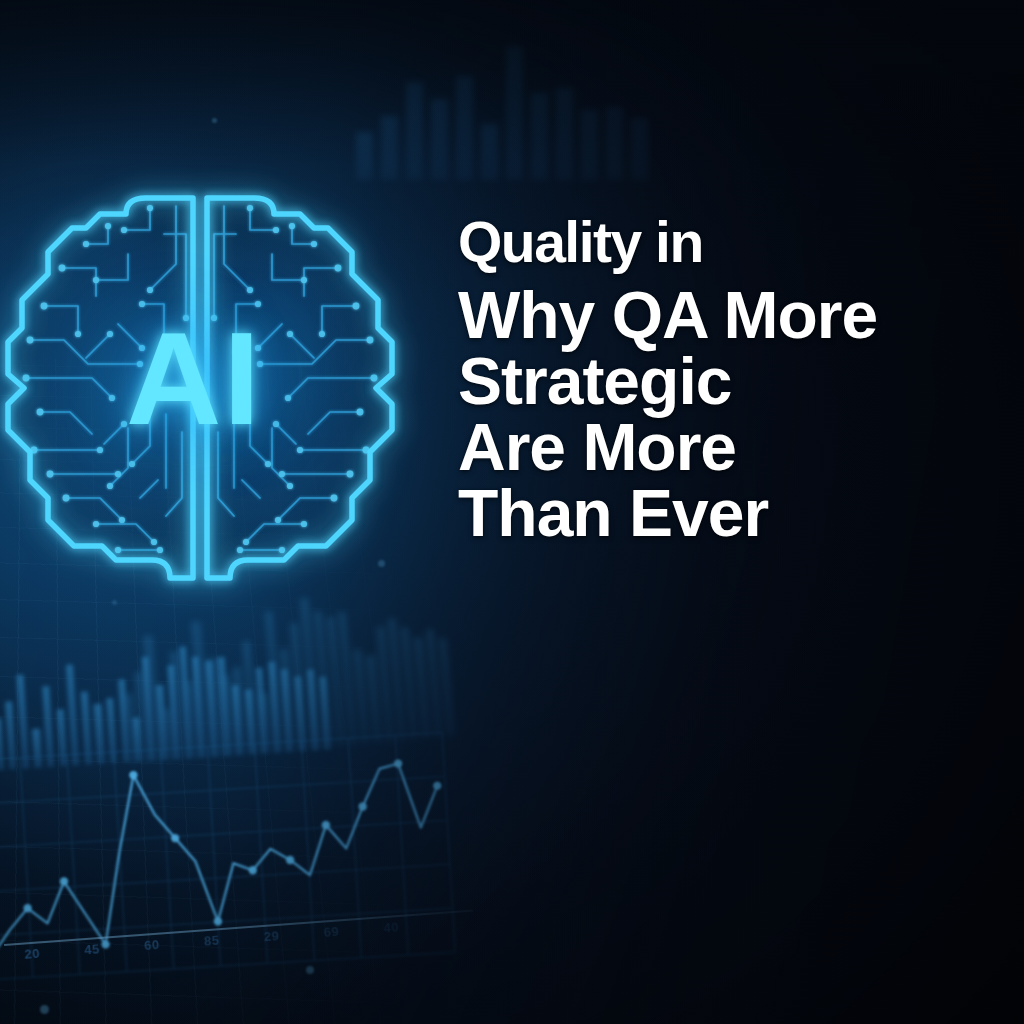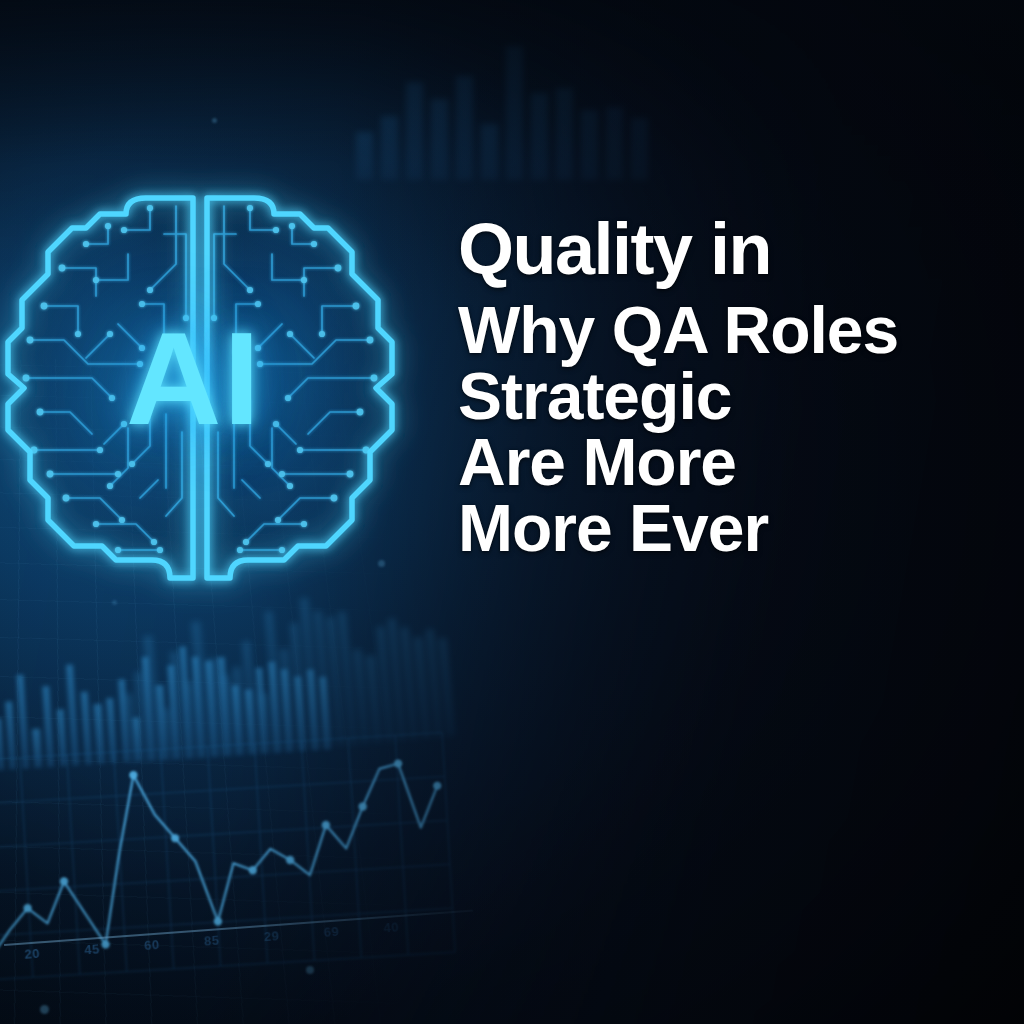--- a/index.html
+++ b/index.html
@@ -159,21 +159,21 @@
 
   
   .headline {
     position: absolute;
     left: 458px; top: 214px;
     width: 534px;
   }
   .h-main {
     font-family: "Liberation Sans", sans-serif;
     font-weight: 700;
-    font-size: 72px;
+    font-size: 57px;
     line-height: 0.99;
     color: #ffffff;
     letter-spacing: -1.5px;
     text-shadow: 0 2px 5px rgba(0,0,0,0.55), 0 0 2px rgba(0,0,0,0.4);
     margin: 0;
   }
   .h-sub {
     font-family: "Liberation Sans", sans-serif;
     font-weight: 700;
     font-size: 66px;
@@ -488,20 +488,20 @@
     <div class="ai-text">
       <span>AI</span>
     </div>
   </div>
 
   <div class="headline">
     <h1 class="h-main">
       <span class="h-line">Quality in</span>
     </h1>
     <h2 class="h-sub">
-      <span class="h-line">Why QA Roles</span>
+      <span class="h-line">Why QA More</span>
       <span class="h-line">Strategic</span>
       <span class="h-line">Are More</span>
-      <span class="h-line">More Ever</span>
+      <span class="h-line">Than Ever</span>
     </h2>
   </div>
 
 </div>
 
 </body></html>

